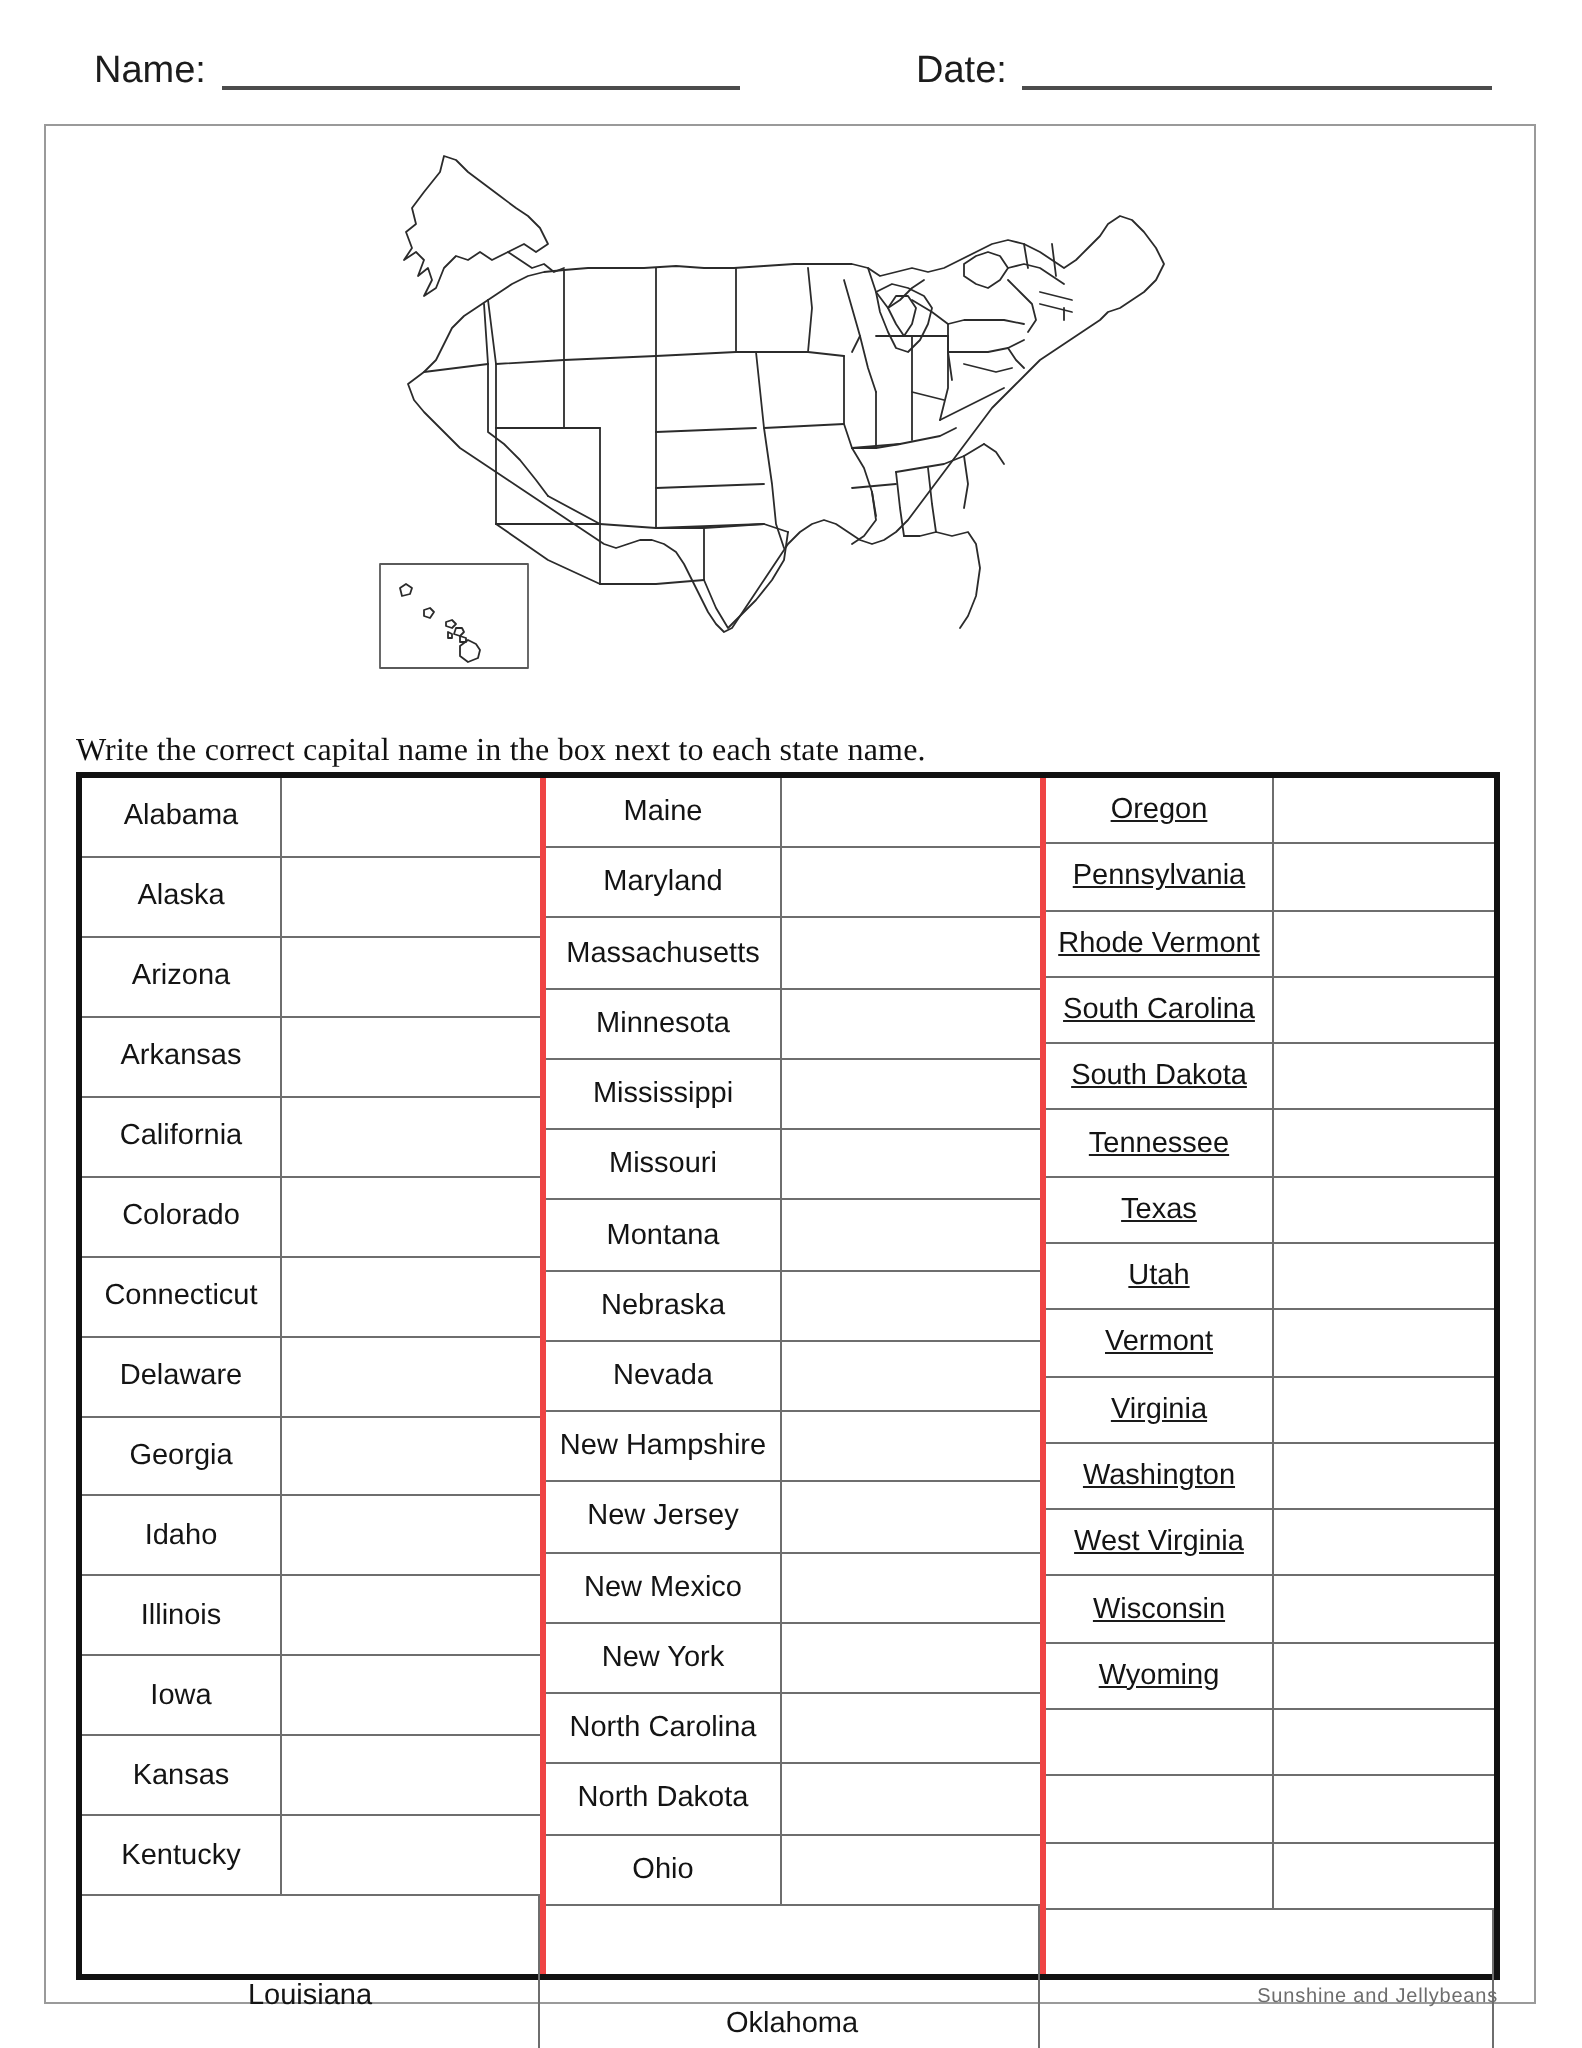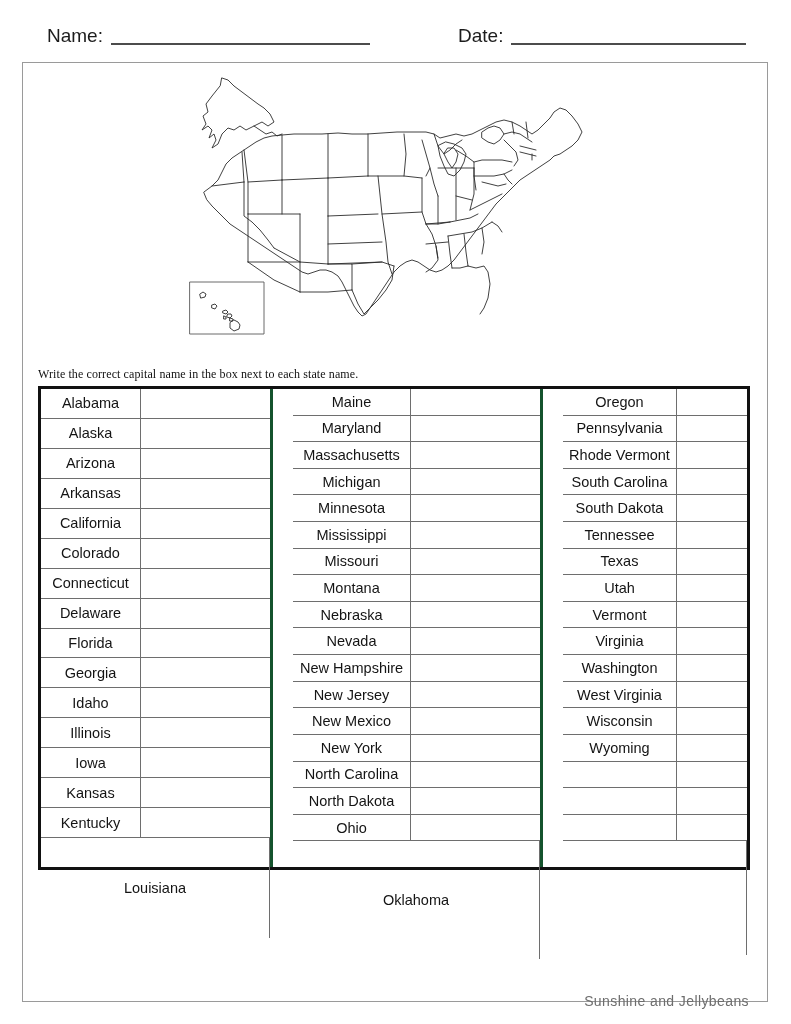--- a/index.html
+++ b/index.html
@@ -75,50 +75,49 @@
     width: 420px;
     height: 300px;
   }
 
   
   .instruction {
     position: absolute;
     left: 38px;
     top: 367px;
     font-family: "Liberation Serif", serif;
-    font-size: 12px;
+    font-size: 16px;
     color: #111;
     letter-spacing: 0.1px;
     white-space: nowrap;
   }
 
   
   .table-wrap {
     position: absolute;
     left: 38px;
     top: 386px;
     width: 712px;
-    height: 484px;
+    height: 604px;
     border: 3px solid #111;
     box-sizing: border-box;
     display: flex;
   }
   .col-group {
     display: flex;
     flex-direction: column;
     flex: 1 1 0;
     min-width: 0;
   }
   .col-group + .col-group {
-    border-left: 3px solid #14532d;
-    padding-left: 20px;
+    border-left: 3px solid #ef4444;
   }
   .cg-1 { flex: 0 0 229px; }
   .cg-2 { flex: 0 0 247px; }
-  .cg-3 { flex: 1 1 auto; }
+  .cg-3 { flex: 1 1 auto; text-decoration: underline; }
 
   .row {
     display: flex;
     flex: 1 1 0;
     min-height: 0;
     border-bottom: 1px solid #6e6e6e;
   }
   .row:last-child { border-bottom: none; flex-direction: column; }
 
   .cell-state {
@@ -146,21 +145,21 @@
 
   
   .credit {
     position: absolute;
     left: 0;
     top: 993px;
     width: 791px;
     text-align: right;
     padding-right: 42px;
     box-sizing: border-box;
-    font-size: 14px;
+    font-size: 10px;
     font-family: "Liberation Sans", sans-serif;
     color: #6d6d6d;
     letter-spacing: 0.4px;
   }
 </style>
 </head>
 <body>
 
 <div class="header">
   <div class="field field-name">
@@ -321,24 +320,20 @@
       </div>
     <div class="row">
         <div class="cell-state">Connecticut</div>
         <div class="cell-answer"></div>
       </div>
     <div class="row">
         <div class="cell-state">Delaware</div>
         <div class="cell-answer"></div>
       </div>
     <div class="row">
-        <div class="cell-state">Florida</div>
-        <div class="cell-answer"></div>
-      </div>
-    <div class="row">
         <div class="cell-state">Georgia</div>
         <div class="cell-answer"></div>
       </div>
     <div class="row">
         <div class="cell-state">Idaho</div>
         <div class="cell-answer"></div>
       </div>
     <div class="row">
         <div class="cell-state">Illinois</div>
         <div class="cell-answer"></div>
@@ -368,24 +363,20 @@
       </div>
     <div class="row">
         <div class="cell-state">Maryland</div>
         <div class="cell-answer"></div>
       </div>
     <div class="row">
         <div class="cell-state">Massachusetts</div>
         <div class="cell-answer"></div>
       </div>
     <div class="row">
-        <div class="cell-state">Michigan</div>
-        <div class="cell-answer"></div>
-      </div>
-    <div class="row">
         <div class="cell-state">Minnesota</div>
         <div class="cell-answer"></div>
       </div>
     <div class="row">
         <div class="cell-state">Mississippi</div>
         <div class="cell-answer"></div>
       </div>
     <div class="row">
         <div class="cell-state">Missouri</div>
         <div class="cell-answer"></div>

